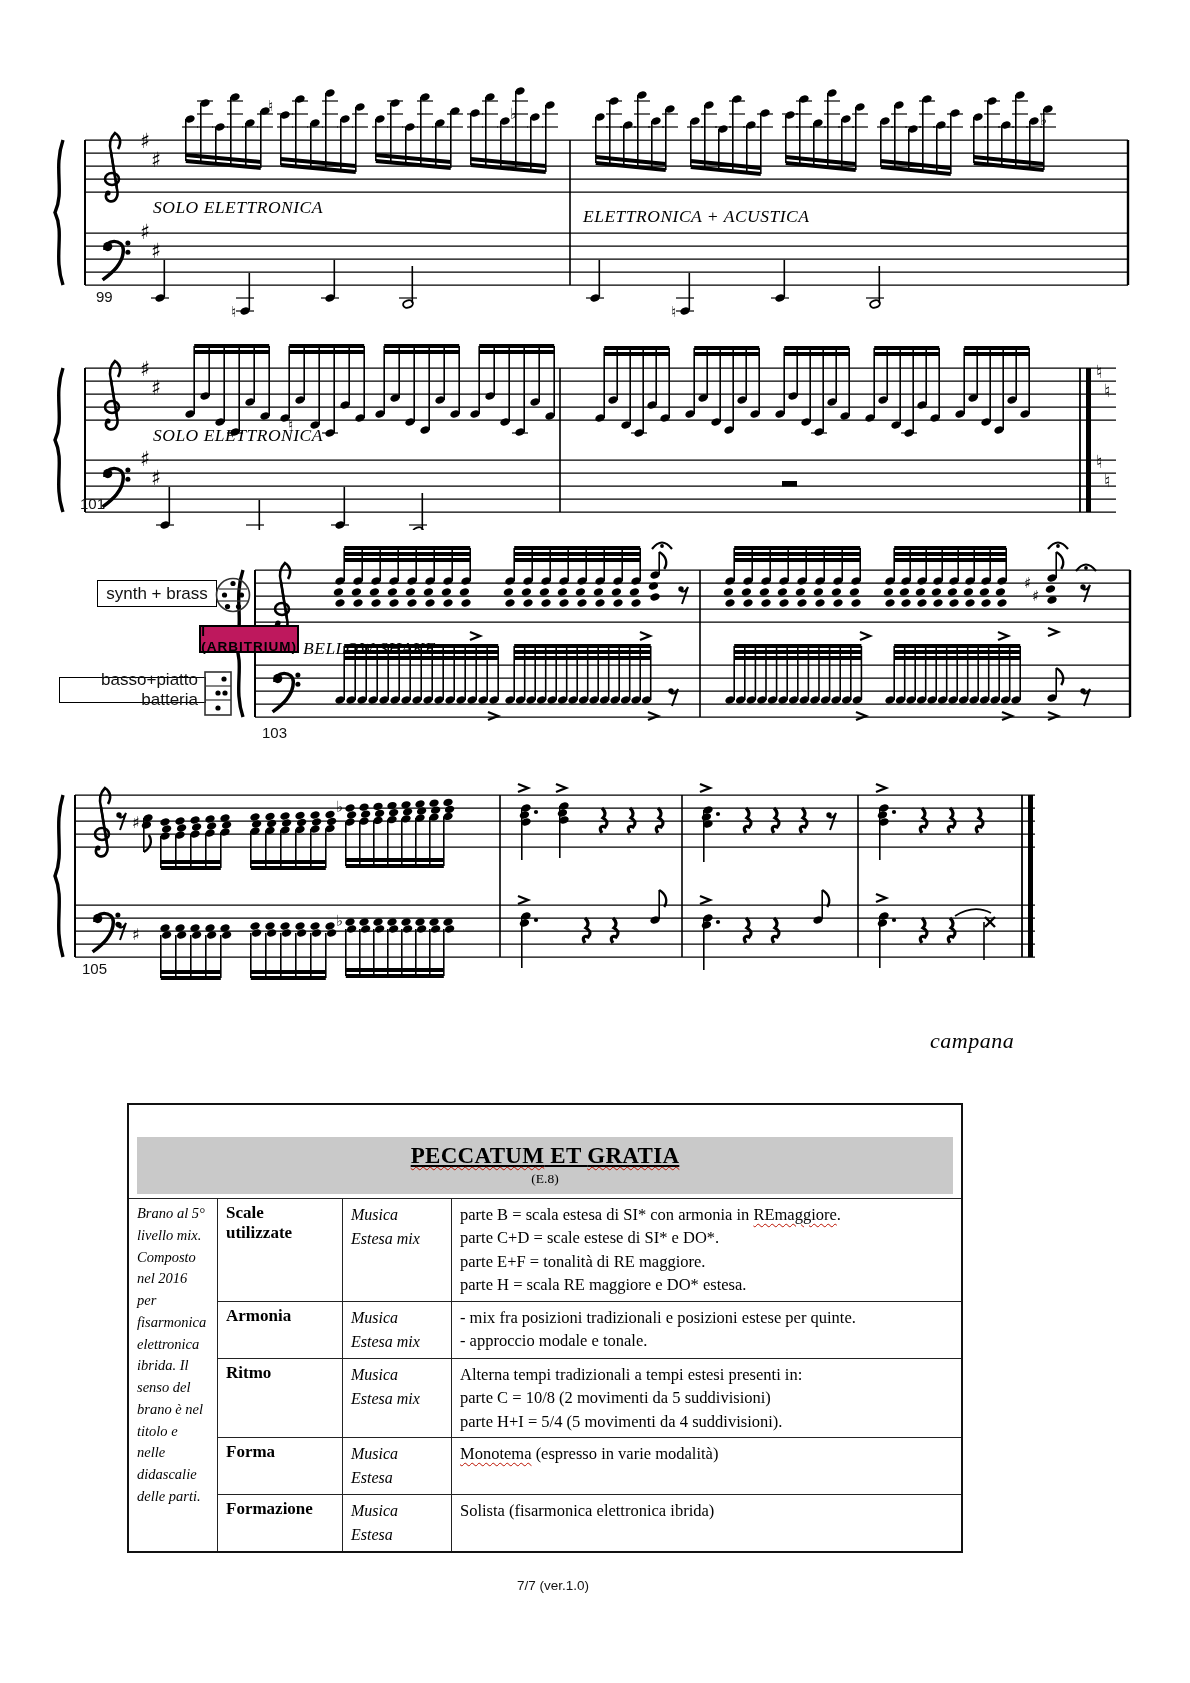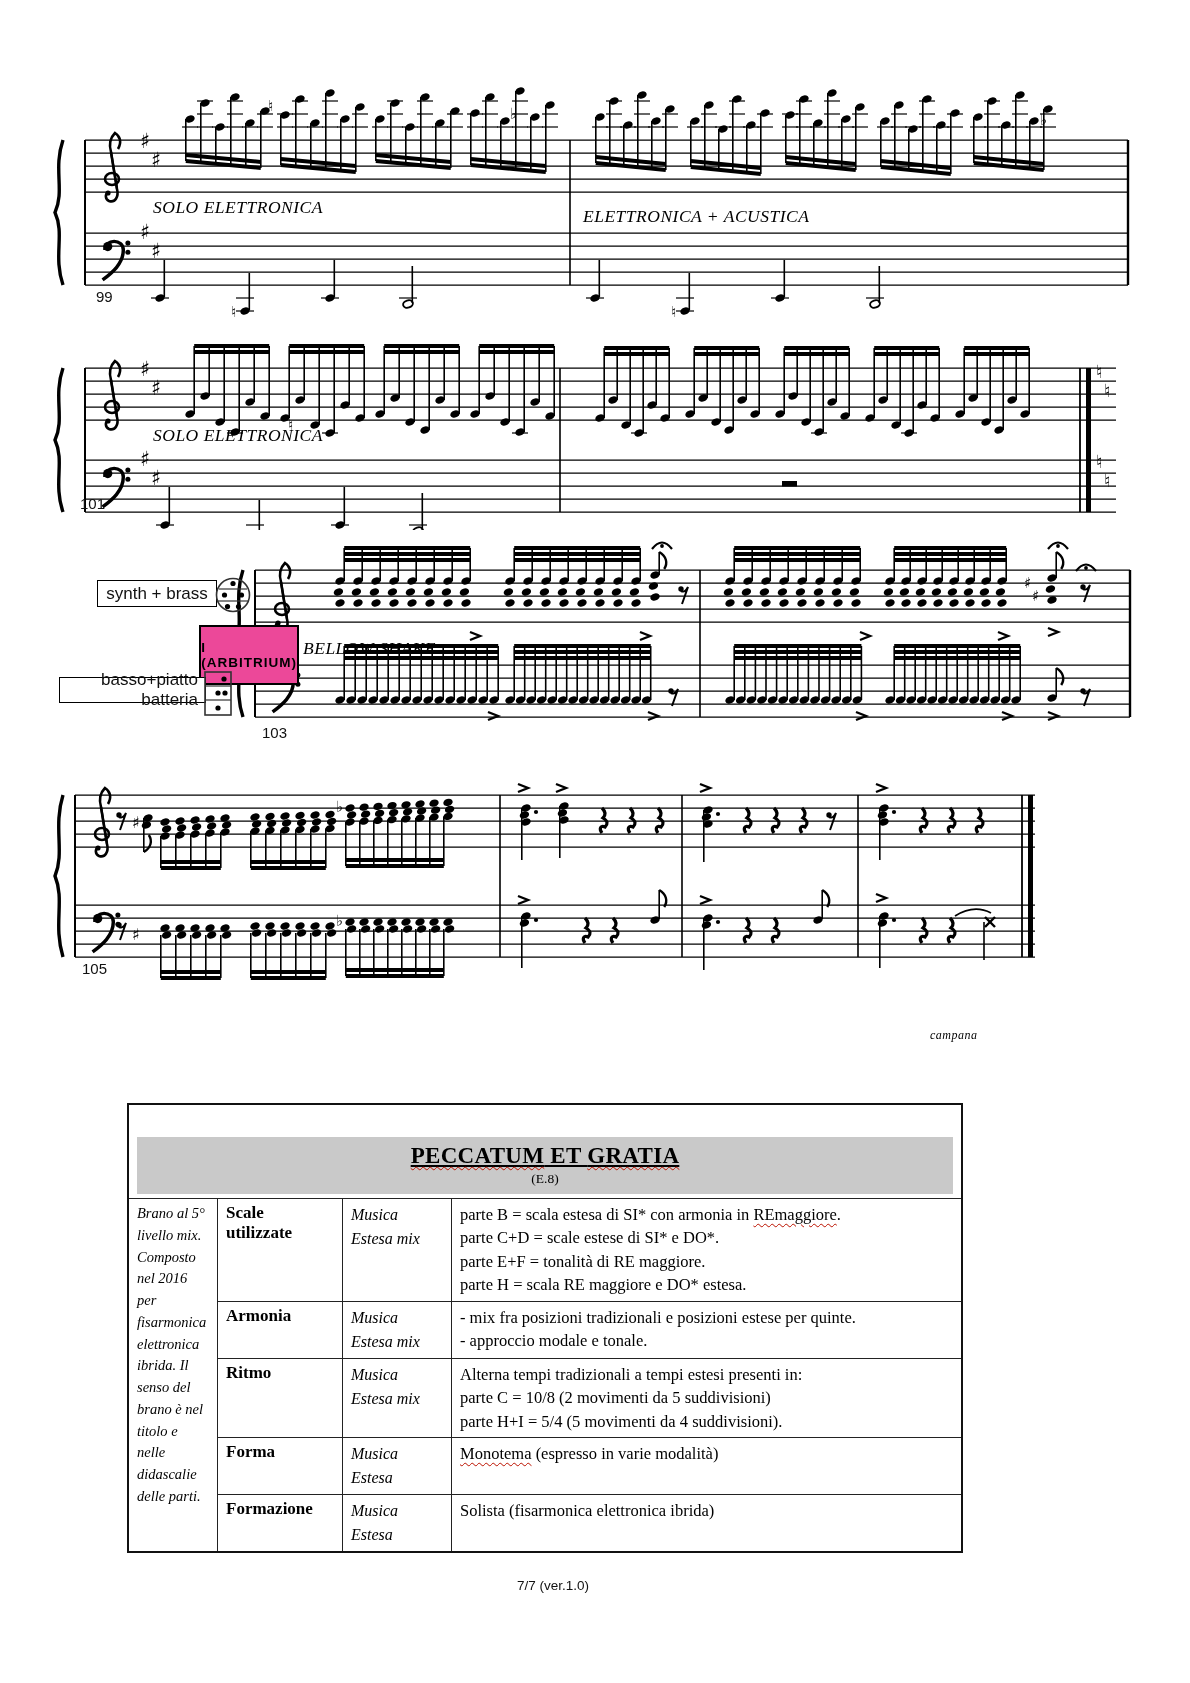--- a/index.html
+++ b/index.html
@@ -5,23 +5,23 @@
   html,body{margin:0;padding:0;background:#ffffff;}
   .page{position:relative;width:1190px;height:1683px;background:#fff;overflow:hidden;
         font-family:"Liberation Serif",serif;color:#000;}
   .sys{position:absolute;left:40px;}
   .sys svg{display:block;}
   .mnum{position:absolute;font-family:"Liberation Sans",sans-serif;font-size:15px;color:#111;}
   .muslabel{position:absolute;font-style:italic;font-size:17.5px;letter-spacing:.5px;color:#000;}
   .regbox{position:absolute;border:1.6px solid #000;background:#fff;
           font-family:Liberation Sans, sans-serif;font-size:17px;color:#111;
           display:flex;align-items:center;justify-content:center;padding:2px 7px;}
-  .arbbox{position:absolute;border:2px solid #000;background:#ec4899;
+  .arbbox{position:absolute;border:2px solid #000;background:#be185d;
           font-family:"Liberation Sans",sans-serif;font-size:13.5px;font-weight:bold;
-          letter-spacing:1px;display:flex;align-items:center;justify-content:center;padding:16px 6px;}
+          letter-spacing:1px;display:flex;align-items:center;justify-content:center;padding:0 6px;}
   .regicon{position:absolute;}
   
   .tblwrap{position:absolute;left:127px;top:1103px;width:836px;}
   table.info{border-collapse:collapse;width:100%;border:2.5px solid #111;}
   table.info td{border:1.4px solid #222;vertical-align:top;padding:4px 8px;}
   td.hdr{padding:3px;}
   .hdrband{background:#c9c9c9;text-align:center;padding:6px 4px 7px 4px;margin-top:28px;}
   .tbl-title{font-size:23px;font-weight:bold;letter-spacing:.3px;text-decoration:underline;}
   .tbl-sub{font-size:13.5px;margin-top:2px;}
   td.side{width:72px;font-style:italic;font-size:14.5px;line-height:1.5;padding-top:8px;}
@@ -1127,21 +1127,21 @@
         <line x1="839.8" y1="146" x2="839.8" y2="198" stroke="#000" stroke-width="1.6"></line>
         <circle cx="854" cy="150" r="2.1" fill="#000"></circle>
         <path transform="translate(882,148)" d="M0 0 C4 4 4 7 1 10 C6 13 6 16 3 19 C-2 17 -3 21 0 25" stroke="#000" stroke-width="3.2" fill="none"></path>
         <path transform="translate(910,148)" d="M0 0 C4 4 4 7 1 10 C6 13 6 16 3 19 C-2 17 -3 21 0 25" stroke="#000" stroke-width="3.2" fill="none"></path>
         <path d="M915 146 Q934 134 951 143" stroke="#000" stroke-width="1.8" fill="none"></path>
         <line x1="945" y1="147" x2="955" y2="157" stroke="#000" stroke-width="2.4"></line>
         <line x1="945" y1="157" x2="955" y2="147" stroke="#000" stroke-width="2.4"></line>
         <line x1="944" y1="152" x2="944" y2="190" stroke="#000" stroke-width="1.6"></line>
       </svg>
     <div class="mnum" style="left:42px;top:190px;">105</div>
-    <div class="muslabel" style="left:890px;top:258px;font-size:12px;">campana</div>
+    <div class="muslabel" style="left:890px;top:258px;font-size:22px;">campana</div>
   </div>
 
   <div class="tblwrap">
     <table class="info">
       <tbody>
           <tr>
         <td class="hdr" colspan="4">
           <div class="hdrband">
             <div class="tbl-title squig-scope"><span class="squiggle">PECCATUM</span> ET <span class="squiggle">GRATIA</span></div>
             <div class="tbl-sub">(E.8)</div>

